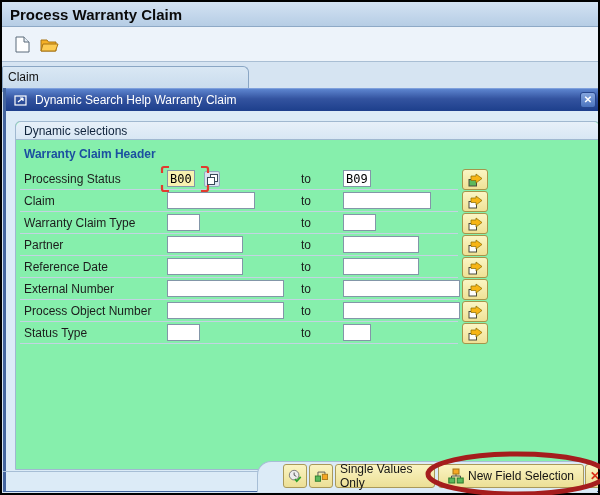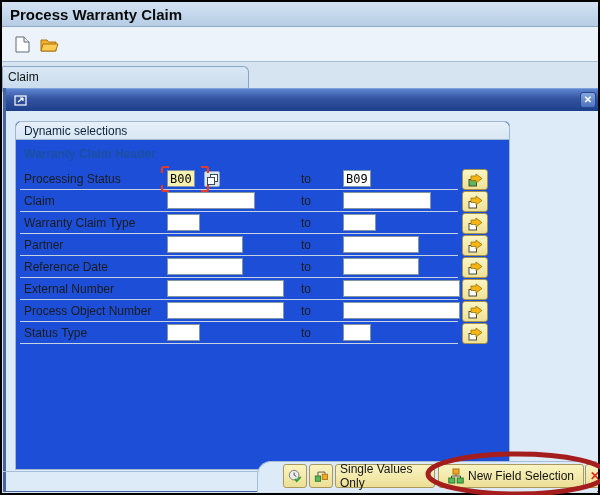--- a/index.html
+++ b/index.html
@@ -49,22 +49,22 @@
   }
   .dlg-close {
     position:absolute; right:4px; top:3px; width:16px; height:16px;
     background:linear-gradient(#86a6de,#4a73be);
     border:1px solid #27468c; border-radius:3px;
     color:#fff; font-size:10px; font-weight:bold; line-height:14px; text-align:center; cursor:pointer;
   }
 
   
   .groupbox {
-    position:absolute; left:9px; top:33px; width:495px; height:349px;
-    border:1px solid #a0b8d0; border-radius:5px 5px 0 0; background:#1d4ed8;
+    position:absolute; left:9px; top:33px; width:585px; height:349px;
+    border:1px solid #a0b8d0; border-radius:5px 5px 0 0; background:#86efac;
   }
   .group-head {
     height:18px; border-bottom:1px solid #a0b8d0;
     background:linear-gradient(#e7f0f9,#d8e7f4);
     border-radius:5px 5px 0 0;
     padding:2px 0 0 8px; font-size:12px; color:#10243c;
   }
   .blue-head { position:absolute; left:24px; top:147px; color:#1b4fa0; font-size:12px; z-index:5;font-weight:bold; }
 
   
@@ -139,20 +139,21 @@
   <div class="tab">
     <span>Claim</span>
   </div>
 
   <div class="dialog">
     <div class="dlg-title">
       <svg width="15" height="13" viewBox="0 0 15 13">
         <rect x="1" y="2" width="11" height="9" fill="none" stroke="#fff" stroke-width="1.2"></rect>
         <path d="M4 8 L9 4 M9 4 h-3 M9 4 v3" stroke="#fff" stroke-width="1.2" fill="none"></path>
       </svg>
+      <span>Dynamic Search Help Warranty Claim</span>
       <span class="dlg-close">✕</span>
     </div>
 
     <div class="groupbox">
       <div class="group-head">
         <span>Dynamic selections</span>
       </div>
     </div>
   </div>
 

